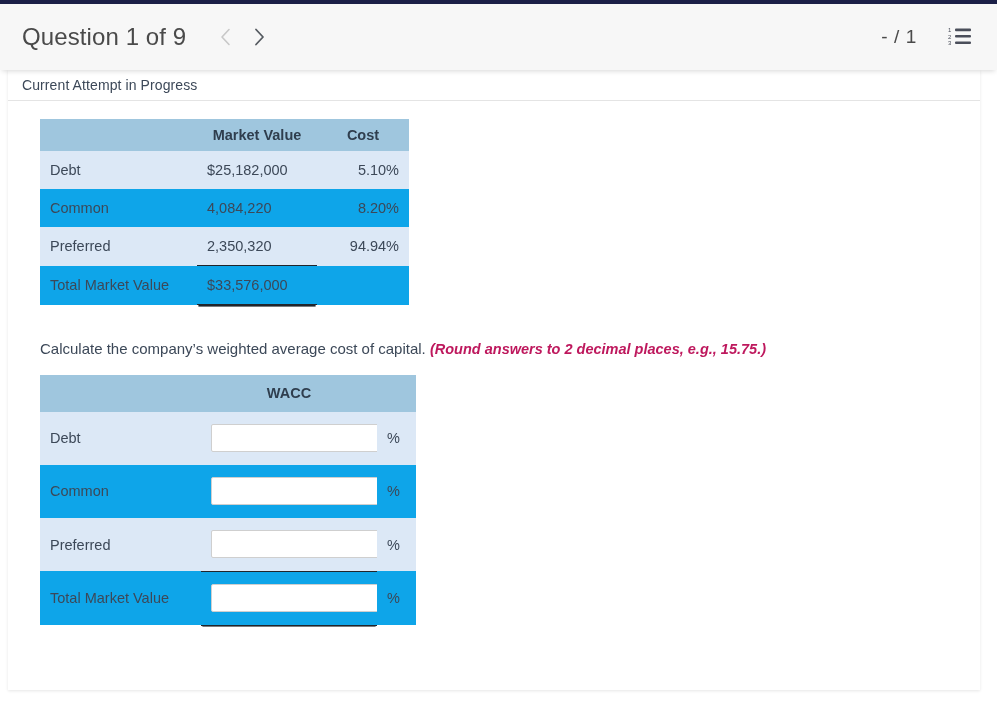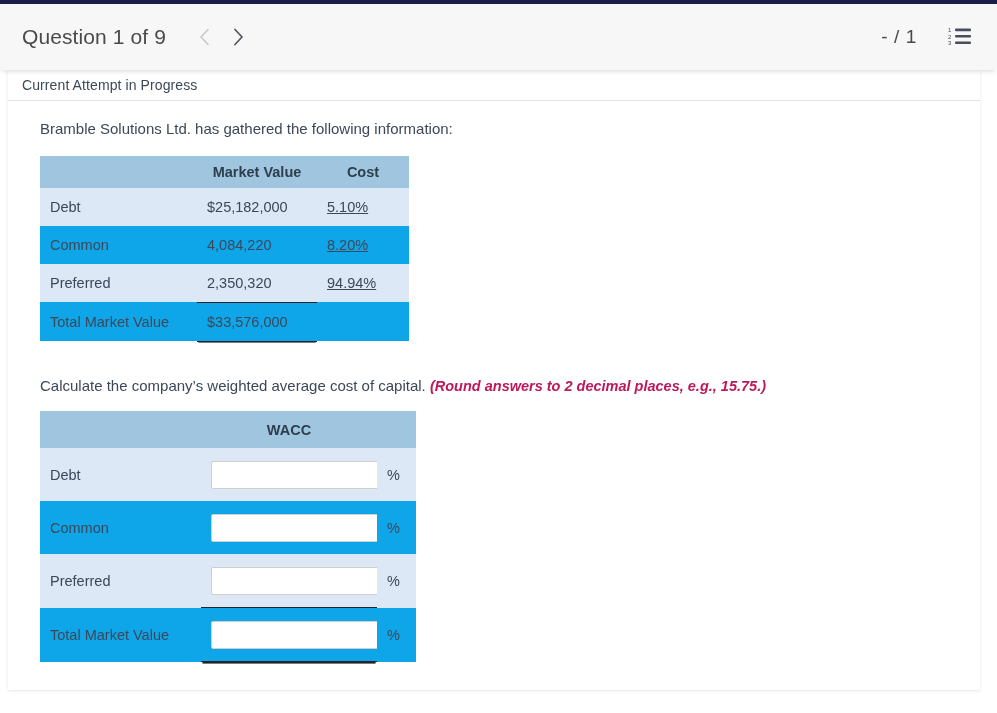--- a/index.html
+++ b/index.html
@@ -29,21 +29,21 @@
     height: 66px;
     background: #f7f7f7;
     display: flex;
     align-items: center;
     padding: 0 22px 0 22px;
     box-sizing: border-box;
     box-shadow: 0 3px 5px -2px rgba(0,0,0,0.16);
     z-index: 5;
   }
   .qtitle {
-    font-size: 21px;
+    font-size: 24px;
     font-weight: 400;
     color: #4a4a4a;
     letter-spacing: .1px;
     white-space: nowrap;
   }
   .navarrows {
     display: flex;
     align-items: center;
     margin-left: 22px;
   }
@@ -140,21 +140,21 @@
     height: 38px;
     padding: 0 10px;
     vertical-align: middle;
     white-space: nowrap;
     margin-top: 16px;
   }
   table.dtable tr.row-odd td  { background: #dce8f6; }
   table.dtable tr.row-even td { background: #0ea5e9; }
   td.label-cell { text-align: left; }
   td.num-cell   { }
-  td.pct-cell   { text-align: left; text-decoration: underline; }
+  td.pct-cell   { text-align: right; }
 
   
   .rule-top    { border-top: 1.6px solid #21252b; }
   .rule-double {
     border-bottom: 1.6px solid #21252b;
     box-shadow: 0 3px 0 -1.4px #21252b;
   }
 
   
   #market-table { width: 369px; }
@@ -252,21 +252,20 @@
 </div>
 
 <div class="card">
 
   <div class="attempt-title">Current Attempt in Progress</div>
 
   <div class="card-divider"></div>
 
   <div class="card-body">
 
-    <p class="intro-text">Bramble Solutions Ltd. has gathered the following information:</p>
 
     <table class="dtable" id="market-table">
       <colgroup>
         <col class="c-label">
           <col class="c-mv">
           <col class="c-cost">
       </colgroup>
       <thead>
         <tr>
           <th></th>

